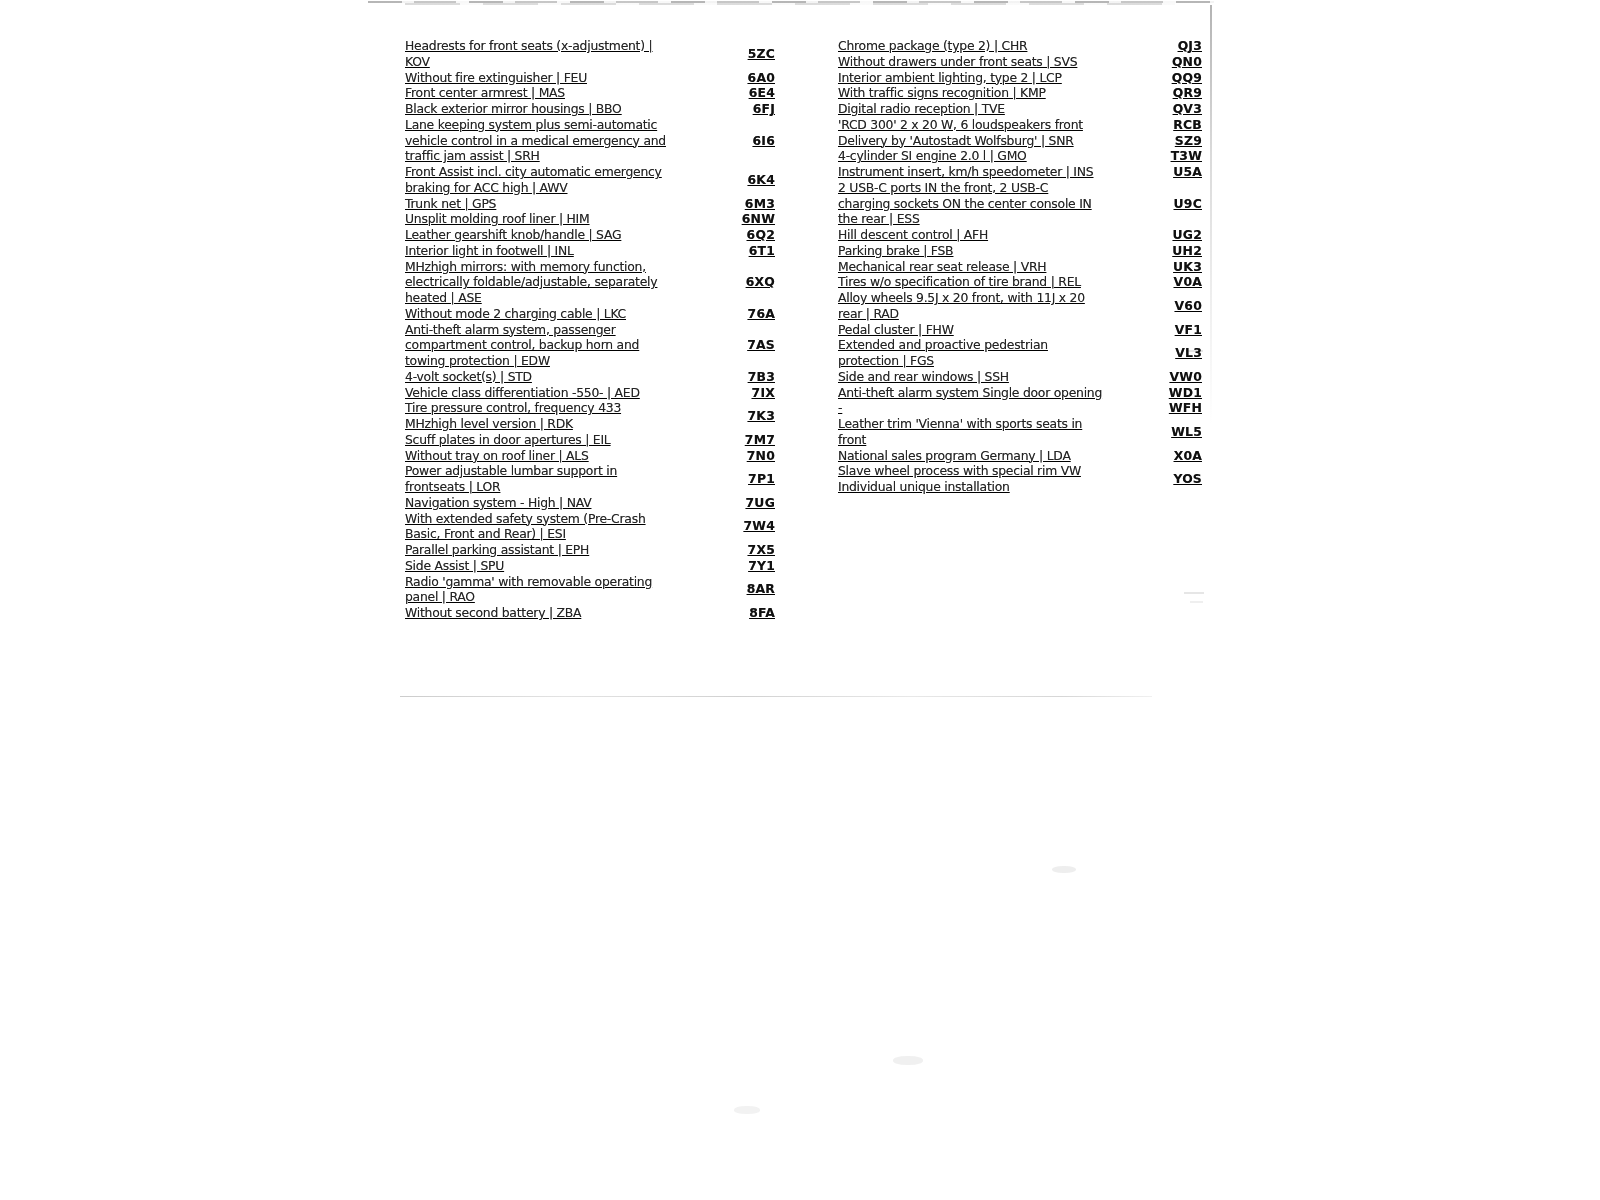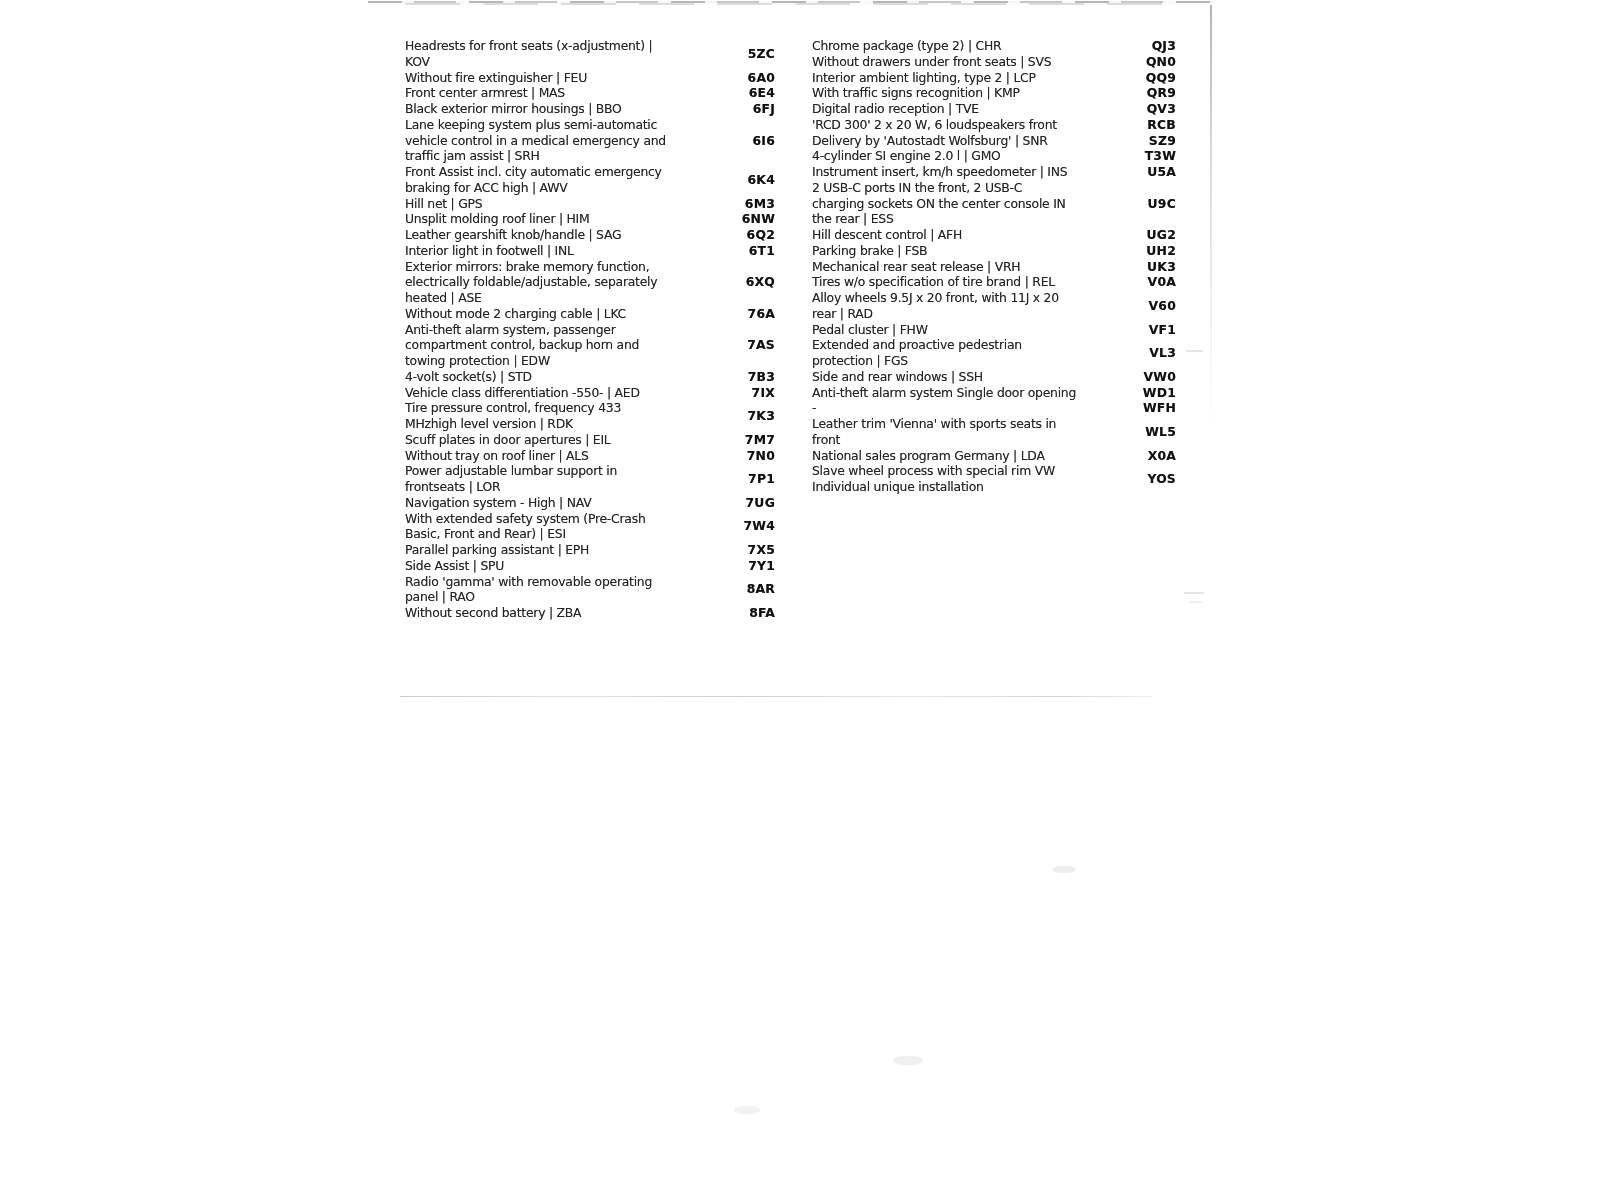--- a/index.html
+++ b/index.html
@@ -15,24 +15,25 @@
     position: relative;
     width: 1600px;
     height: 1200px;
     background: #ffffff;
   }
   .col {
     position: absolute;
     top: 38px;
   }
   #left-col  { left: 405px; width: 370px; }
-  #right-col { left: 812px; width: 364px; }
+  #right-col { left: 838px; width: 364px; }
   .opt-row {
     display: flex;
     align-items: center;
+    text-decoration: underline;
   }
   .opt-desc { flex: 0 0 auto; }
   #left-col  .opt-desc { width: 300px; }
   #right-col .opt-desc { width: 296px; }
   .opt-line {
     height: 15.75px;
     line-height: 15.75px;
     font-size: 12.4px;
     letter-spacing: -0.25px;
     white-space: nowrap;
@@ -130,21 +131,21 @@
       </div>
       <div class="opt-row">
         <div class="opt-desc">
           <div class="opt-line">Front Assist incl. city automatic emergency</div>
           <div class="opt-line">braking for ACC high | AWV</div>
         </div>
         <div class="opt-code">6K4</div>
       </div>
       <div class="opt-row">
         <div class="opt-desc">
-          <div class="opt-line">Hill net | GPS</div>
+          <div class="opt-line">Trunk net | GPS</div>
         </div>
         <div class="opt-code">6M3</div>
       </div>
       <div class="opt-row">
         <div class="opt-desc">
           <div class="opt-line">Unsplit molding roof liner | HIM</div>
         </div>
         <div class="opt-code">6NW</div>
       </div>
       <div class="opt-row">
@@ -154,21 +155,21 @@
         <div class="opt-code">6Q2</div>
       </div>
       <div class="opt-row">
         <div class="opt-desc">
           <div class="opt-line">Interior light in footwell | INL</div>
         </div>
         <div class="opt-code">6T1</div>
       </div>
       <div class="opt-row">
         <div class="opt-desc">
-          <div class="opt-line">Exterior mirrors: brake memory function,</div>
+          <div class="opt-line">MHzhigh mirrors: with memory function,</div>
           <div class="opt-line">electrically foldable/adjustable, separately</div>
           <div class="opt-line">heated | ASE</div>
         </div>
         <div class="opt-code">6XQ</div>
       </div>
       <div class="opt-row">
         <div class="opt-desc">
           <div class="opt-line">Without mode 2 charging cable | LKC</div>
         </div>
         <div class="opt-code">76A</div>

